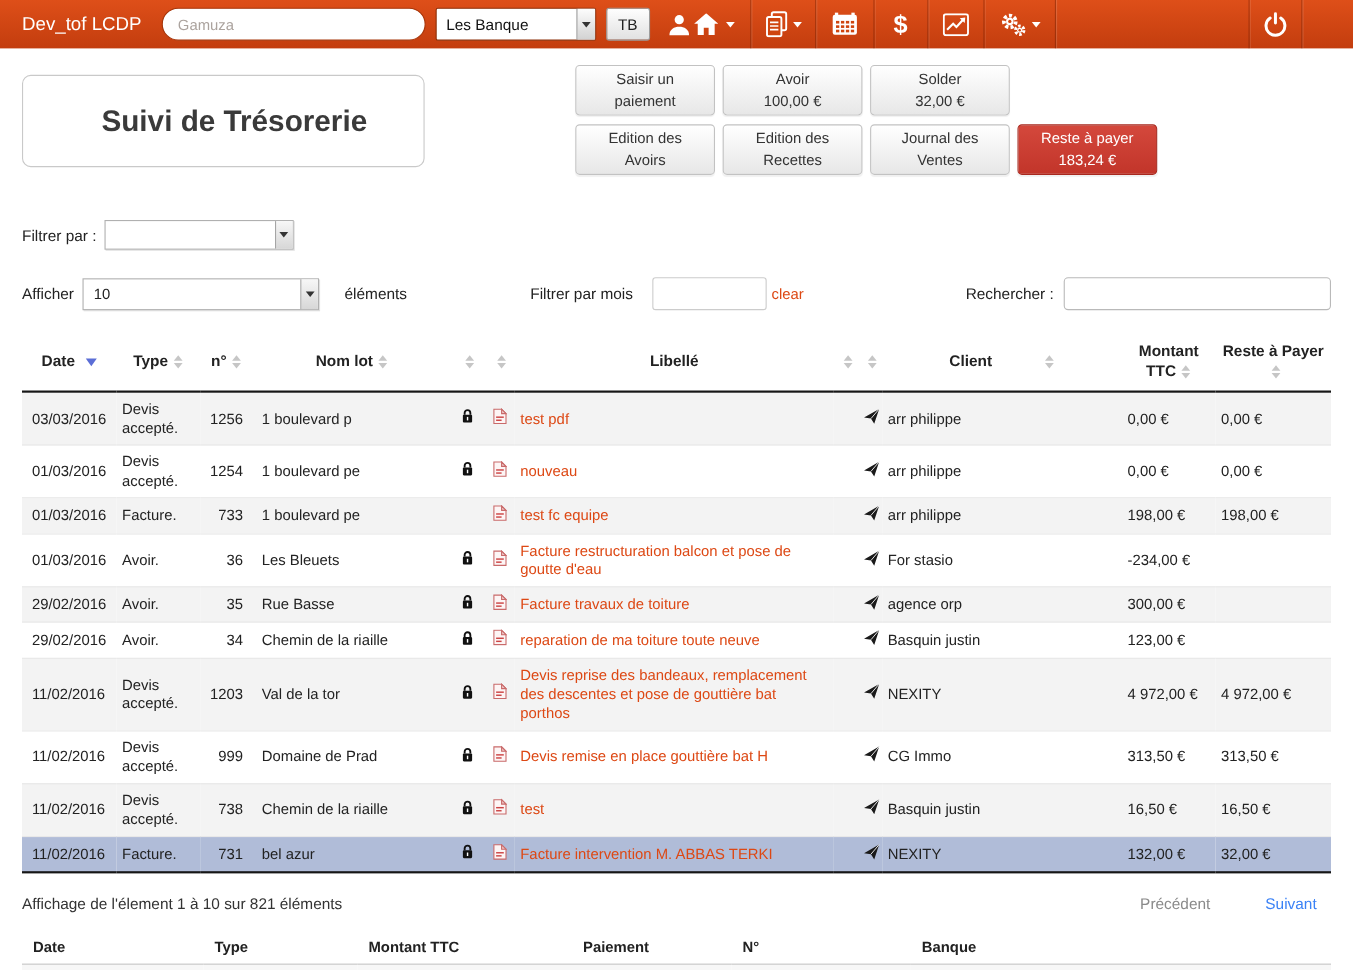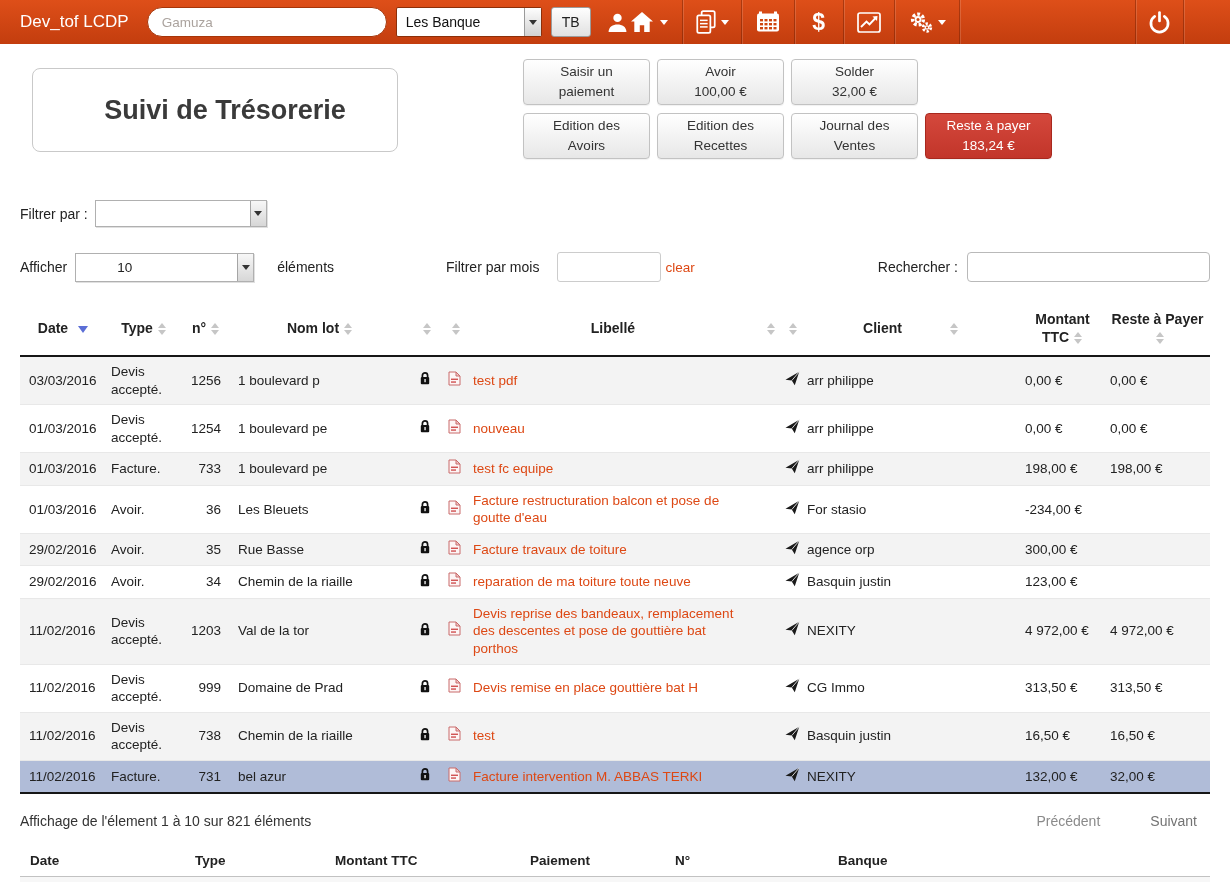--- a/index.html
+++ b/index.html
@@ -28,41 +28,41 @@
     box-shadow:1px 0 0 rgba(255,255,255,.15); }
   .nav-cell { height:44px; display:flex; align-items:center; justify-content:center; cursor:pointer; }
   .dollar { color:#fff; font-size:23px; font-weight:bold; }
   .nav-spacer { flex:1; }
   .nav-endpad { width:46px; }
 
   
   .content { padding:0 20px; }
 
   .hero { position:relative; height:138px; }
-  .title-box { position:absolute; top:24px; left:12px; width:366px; height:84px;
+  .title-box { position:absolute; top:24px; left:0; width:366px; height:84px;
     border:1px solid #c9c9c9; border-radius:8px; display:flex; align-items:center;
     justify-content:center; font-size:27px; font-weight:bold; color:#3a3a3a;padding-left:20px; }
   .actions { position:absolute; left:503px; top:15px; display:grid;
     grid-template-columns:repeat(4,127px); gap:8px 7px; }
   .abtn { height:46px; border:1px solid #c2c2c2; border-radius:4px; cursor:pointer;
     background:linear-gradient(#ffffff,#e7e7e7); font-size:13.5px; color:#333;
     display:flex; flex-direction:column; align-items:center; justify-content:center;
     line-height:1.45; font-family:inherit; box-shadow:0 1px 1px rgba(0,0,0,.06); }
   .abtn.danger { background:linear-gradient(#d4483c,#c2352a); border-color:#a8281e; color:#fff; }
   .grid-gap { visibility:hidden; }
 
   .filter1 { display:flex; align-items:center; margin-top:18px; }
   .filter1 label { font-size:14px; margin-right:7px; }
   .fake-select { display:flex; border:1px solid #b0b0b0; background:#fff; height:27px;
     align-items:center; box-shadow:1px 1px 0 rgba(0,0,0,.12); cursor:pointer; }
   .fake-select .val { flex:1; padding:0 9px; font-size:13.5px; color:#222; }
   .fake-select .dd { width:16px; height:100%; border-left:1px solid #a5a5a5;
     background:linear-gradient(#f7f7f7,#d7d7d7); display:flex; align-items:center; justify-content:center; }
   .fs-filterby { width:172px; }
-  .fs-show { width:179px; height:29px;padding-left:32px; }
+  .fs-show { width:215px; height:29px; }
 
   .filter2 { display:flex; align-items:center; margin-top:25px; font-size:14px; }
   .grp { display:flex; align-items:center; }
   .grp-month { margin-left:112px; }
   .grp-search { margin-left:auto; }
   .lbl-show { margin-right:8px; } .lbl-elements { margin-left:23px; }
   .lbl-month { margin-right:18px; }
   .inp-month { width:104px; height:30px; border:1px solid #ccc; border-radius:3px; padding:0 6px; outline:none; font-size:13.5px; }
   .lnk-clear { color:#DD4814; margin-left:4px; font-size:13.5px; text-decoration:none; }
   .lbl-search { margin-right:9px; }
@@ -96,21 +96,21 @@
   
   .tfoot { display:flex; justify-content:space-between; align-items:center; margin-top:13px; }
   .info { font-size:14px; color:#333; }
   .pager { display:flex; align-items:center; font-size:14px; }
   .pager span { padding:6px 13px; cursor:pointer; }
   .pg-prev { color:#8a8a8a; margin-right:12px; }
   .pg-num { color:#333; }
   .pg-active { border:1px solid #cdcdcd; border-radius:3px;
     background:linear-gradient(#fdfdfd,#e1e1e1); }
   .pg-dots { color:#999; padding:6px 7px !important; cursor:default; }
-  .pg-next { color:#737373; margin-left:12px; }
+  .pg-next { color:#3b82f6; margin-left:12px; }
 
   
   table.pay { width:1190px; table-layout:fixed; border-collapse:collapse; margin-top:10px; }
   table.pay th { font-size:13.5px; font-weight:bold; text-align:left; padding:8px 0 8px 10px;
     border-bottom:1px solid #c2c2c2; color:#222; }
   table.pay td { font-size:13.5px; padding:10px 0 10px 10px; background:#f7f7f7;
     border-bottom:1px solid #e0e0e0; color:#222; }
 
   svg { display:block; }
 </style>

